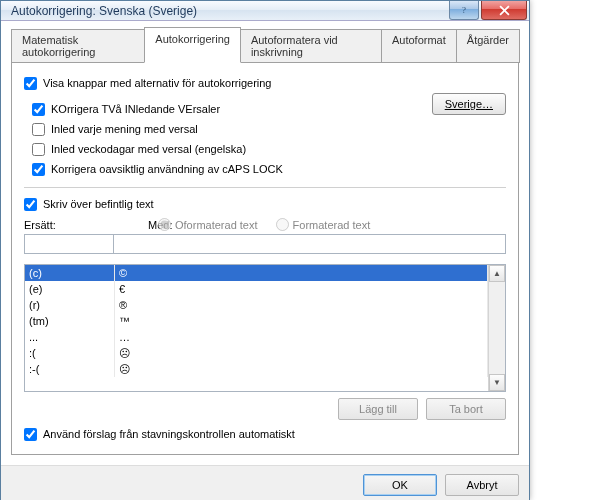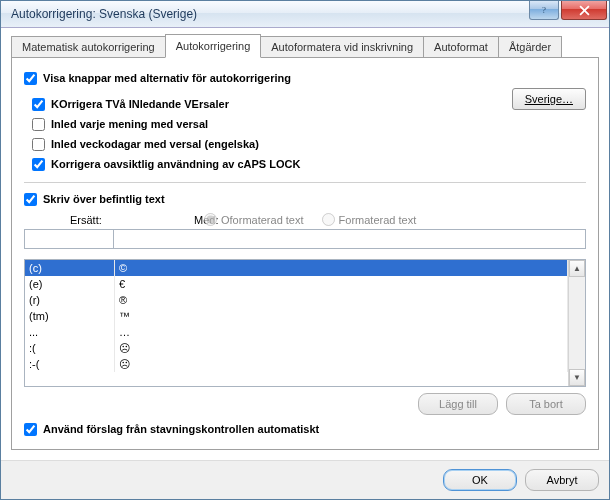--- a/index.html
+++ b/index.html
@@ -6,21 +6,21 @@
   html, body { margin: 0; padding: 0; }
   body {
     font-family: "Segoe UI", Tahoma, sans-serif;
     font-size: 11px;
     background: #fff;
     width: 610px;
     height: 500px;
     overflow: hidden;
   }
   .window {
-    width: 610px;
+    width: 530px;
     height: 500px;
     border: 1px solid #5a7fa0;
     background: #fff;
     display: flex;
     flex-direction: column;
     box-shadow: 0 0 6px rgba(0,0,0,0.3);
   }
   .titlebar {
     height: 28px;
     background: linear-gradient(to bottom, #f8fbff 0%, #e6eef7 45%, #d6e3f0 46%, #e8f0f8 100%);
@@ -109,21 +109,21 @@
     align-items: center;
     height: 18px;
     margin: 1px 0;
   }
   .chk-row.subgroup { padding-left: 8px; }
   .chk {
     width: 13px;
     height: 13px;
     margin: 0 6px 0 0;
   }
-  .lbl { color: #000; font-weight: bold; }
+  .lbl { color: #000; }
   .exceptions-btn {
     position: absolute;
     top: 30px;
     right: 12px;
     height: 22px;
     padding: 0 12px;
     border: 1px solid #8e8e8e;
     border-radius: 3px;
     background: linear-gradient(to bottom, #fdfdfd, #e4e4e4);
     font-size: 11px;
@@ -134,21 +134,21 @@
     border: none;
     border-top: 1px solid #d0d0d0;
     margin: 8px 0 6px 0;
   }
   .replace-header {
     display: flex;
     align-items: center;
     gap: 10px;
     margin-top: 4px;
   }
-  .replace-header .col-ers { width: 78px; margin-left: 46px; }
+  .replace-header .col-ers { width: 78px; }
   .replace-header .col-med { width: 32px; padding-left: 36px; }
   .radio-grp {
     display: flex;
     gap: 18px;
     align-items: center;
     justify-content: space-between;
   }
   .radio-grp label { color: #888; display: flex; align-items: center; gap: 4px; }
   .radio-grp input { margin: 0; }
   .input-row {
@@ -207,21 +207,21 @@
   .btn-row {
     display: flex;
     justify-content: flex-end;
     gap: 8px;
     margin-top: 6px;
   }
   .btn {
     height: 22px;
     min-width: 80px;
     border: 1px solid #b5b5b5;
-    border-radius: 9px;
+    border-radius: 2px;
     background: linear-gradient(to bottom,#f6f6f6,#e6e6e6);
     font: inherit;
     color: #888;
     cursor: default;
   }
   .footer {
     display: flex;
     justify-content: flex-end;
     gap: 8px;
     padding: 8px 10px;

